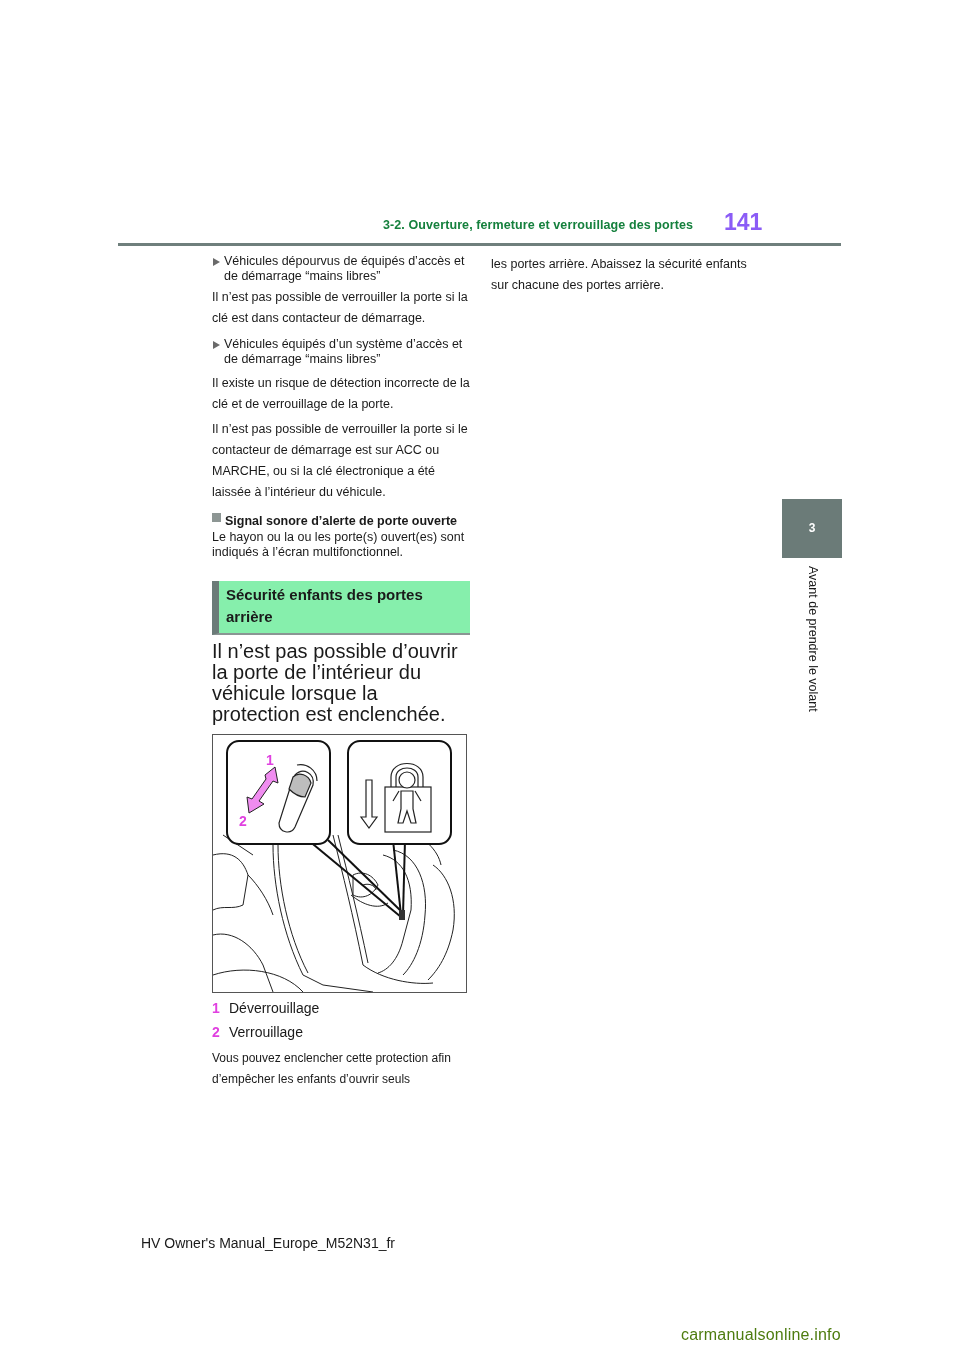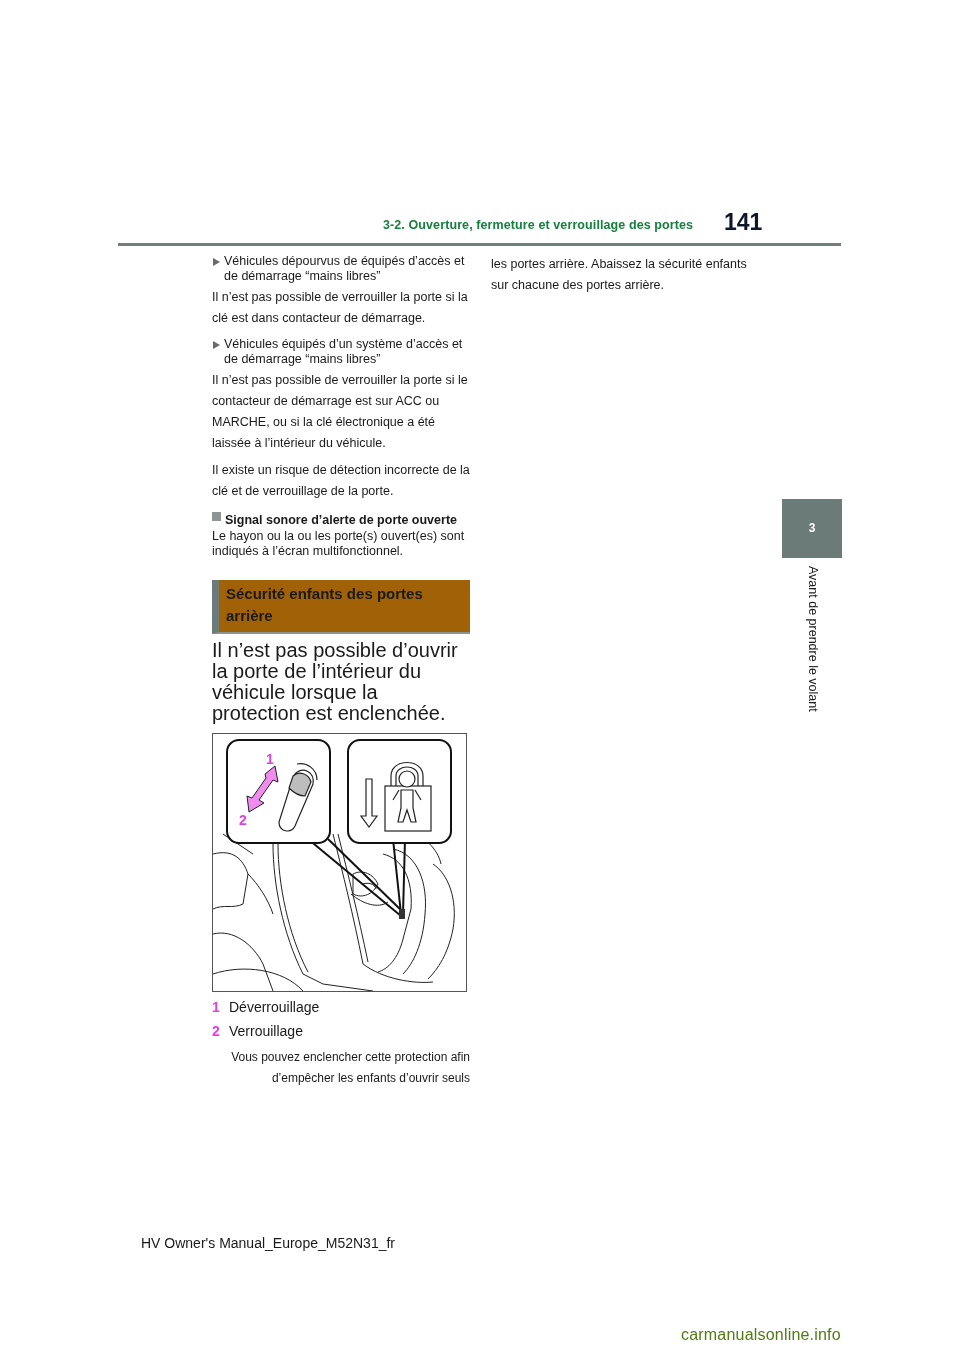--- a/index.html
+++ b/index.html
@@ -23,21 +23,21 @@
       font-weight: bold;
       color: #15803d;
       letter-spacing: 0.1px;
     }
     .header-page {
       position: absolute;
       left: 724px;
       top: 209px;
       font-size: 23px;
       font-weight: bold;
-      color: #0f172a;
+      color: #8b5cf6;
     }
     .header-rule {
       position: absolute;
       left: 118px;
       top: 243px;
       width: 723px;
       height: 3px;
       background: #6f7f7c;
     }
     .side-tab {
@@ -109,21 +109,21 @@
     .sq {
       display: inline-block;
       width: 9px;
       height: 9px;
       background: #8d9694;
       margin-right: 4px;
     }
     .section-box {
       margin: 21px 0 6px 0;
       width: 258px;
-      background: #a16207;
+      background: #86efac;
       border-left: 7px solid #6b7b78;
       border-bottom: 2px solid #8a9593;
       box-sizing: border-box;
       padding: 3px 6px 5px 7px;
       font-size: 15px;
       font-weight: bold;
       line-height: 22px;
       color: #1a1a1a;
     }
     .lead {
@@ -147,21 +147,20 @@
       display: flex;
     }
     .legend-num {
       color: #e040e0;
       font-weight: bold;
       width: 17px;
     }
     .small {
       font-size: 12px;
       line-height: 21px;
-      text-align: right;
     }
     .footer-manual {
       position: absolute;
       left: 141px;
       top: 1235px;
       font-size: 14px;
       color: #1a1a1a;
       text-align: center;
     }
     .watermark {
@@ -188,22 +187,22 @@
   <div class="bullet">
     <span class="tri"></span>
     <span>Véhicules dépourvus de équipés d’accès et de démarrage “mains libres”</span>
   </div>
   <p class="para-sp">Il n’est pas possible de verrouiller la porte si la clé est dans contacteur de démarrage.</p>
 
   <div class="bullet" style="margin-top:8px;">
     <span class="tri"></span>
     <span>Véhicules équipés d’un système d’accès et de démarrage “mains libres”</span>
   </div>
+  <p class="para-sp" style="margin-top:6px;">Il existe un risque de détection incorrecte de la clé et de verrouillage de la porte.</p>
   <p class="para-sp">Il n’est pas possible de verrouiller la porte si le contacteur de démarrage est sur ACC ou MARCHE, ou si la clé électronique a été laissée à l’intérieur du véhicule.</p>
-  <p class="para-sp" style="margin-top:6px;">Il existe un risque de détection incorrecte de la clé et de verrouillage de la porte.</p>
 
   <div class="sub-heading" style="margin-top:10px;">
     <span class="sq"></span>
     <span>Signal sonore d’alerte de porte ouverte</span>
   </div>
   <p class="para-tight">Le hayon ou la ou les porte(s) ouvert(es) sont indiqués à l’écran multifonctionnel.</p>
 
   <div class="section-box">Sécurité enfants des portes arrière</div>
 
   <p class="lead">Il n’est pas possible d’ouvrir la porte de l’intérieur du véhicule lorsque la protection est enclenchée.</p>

